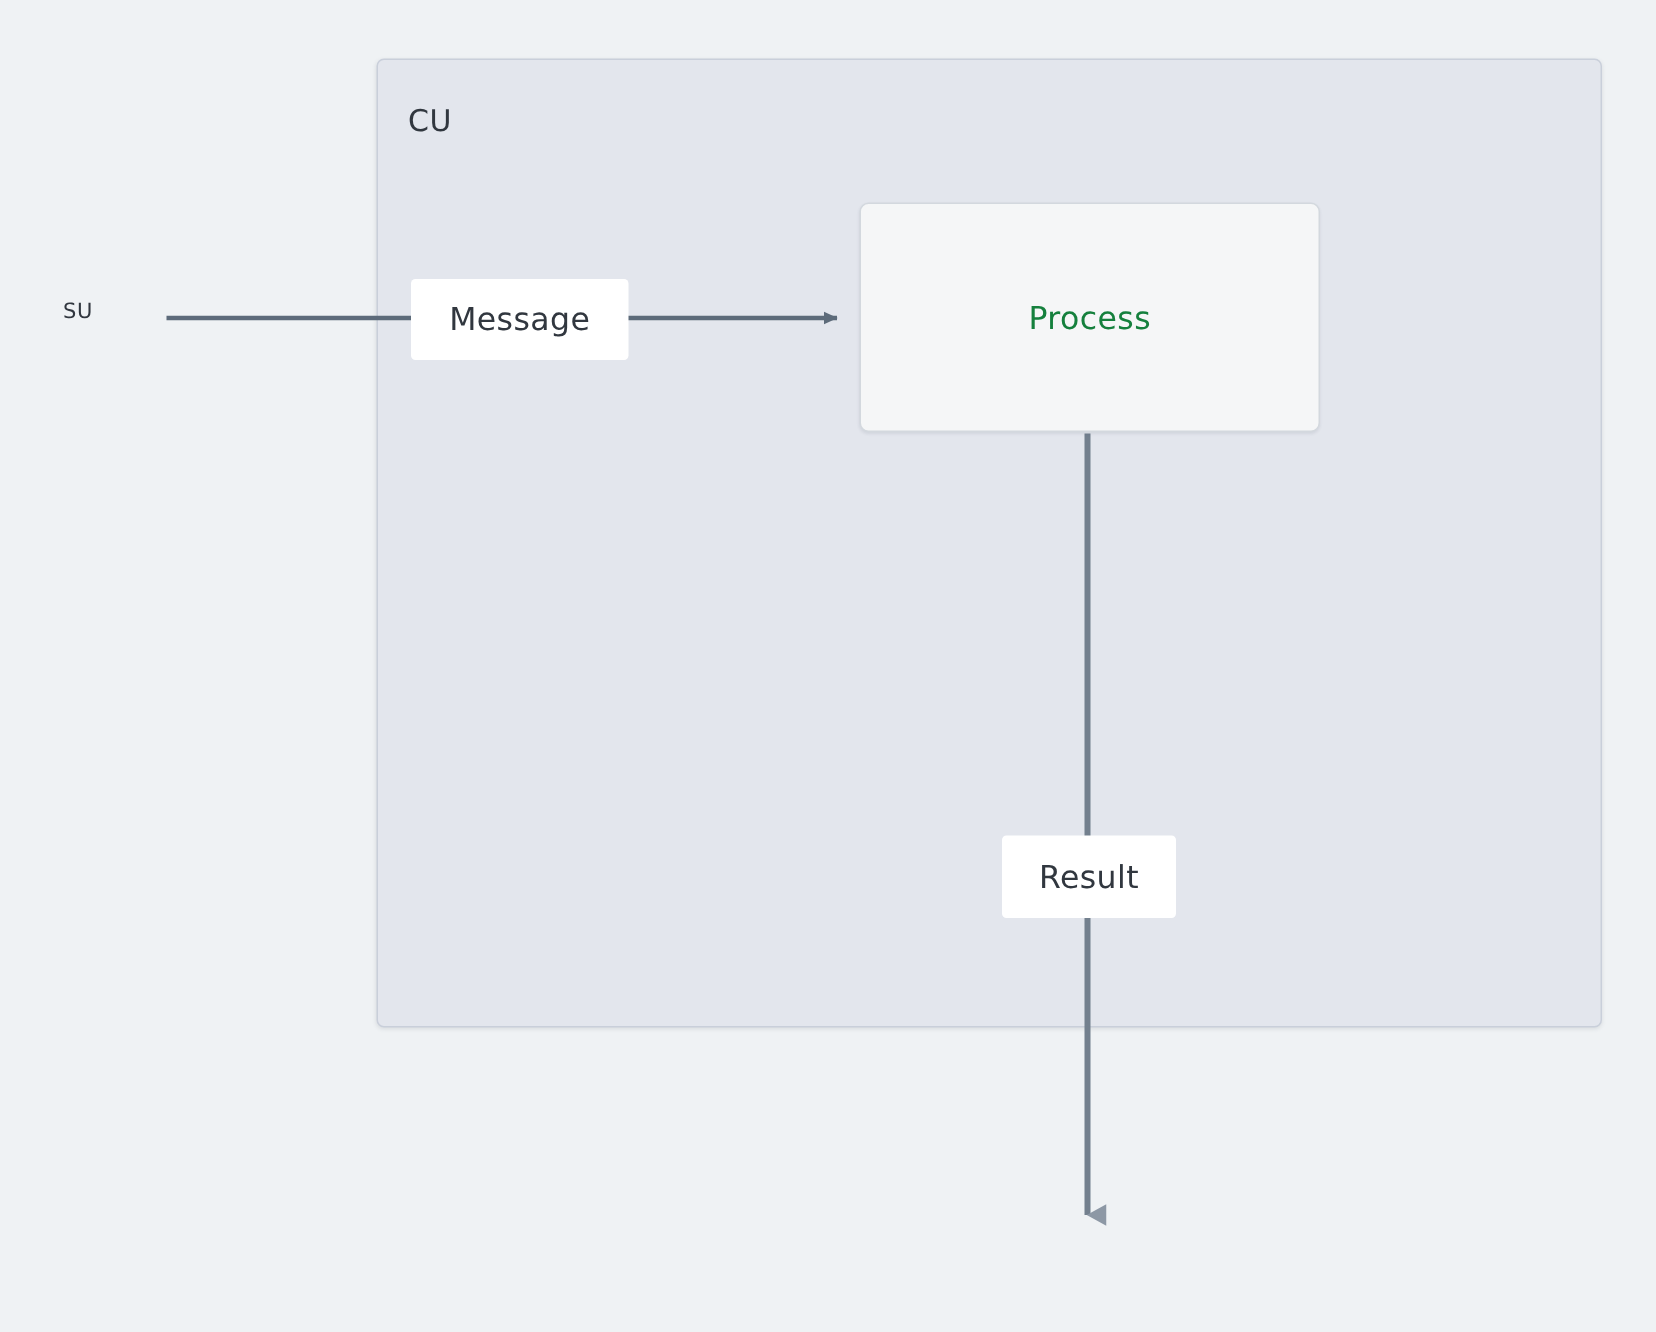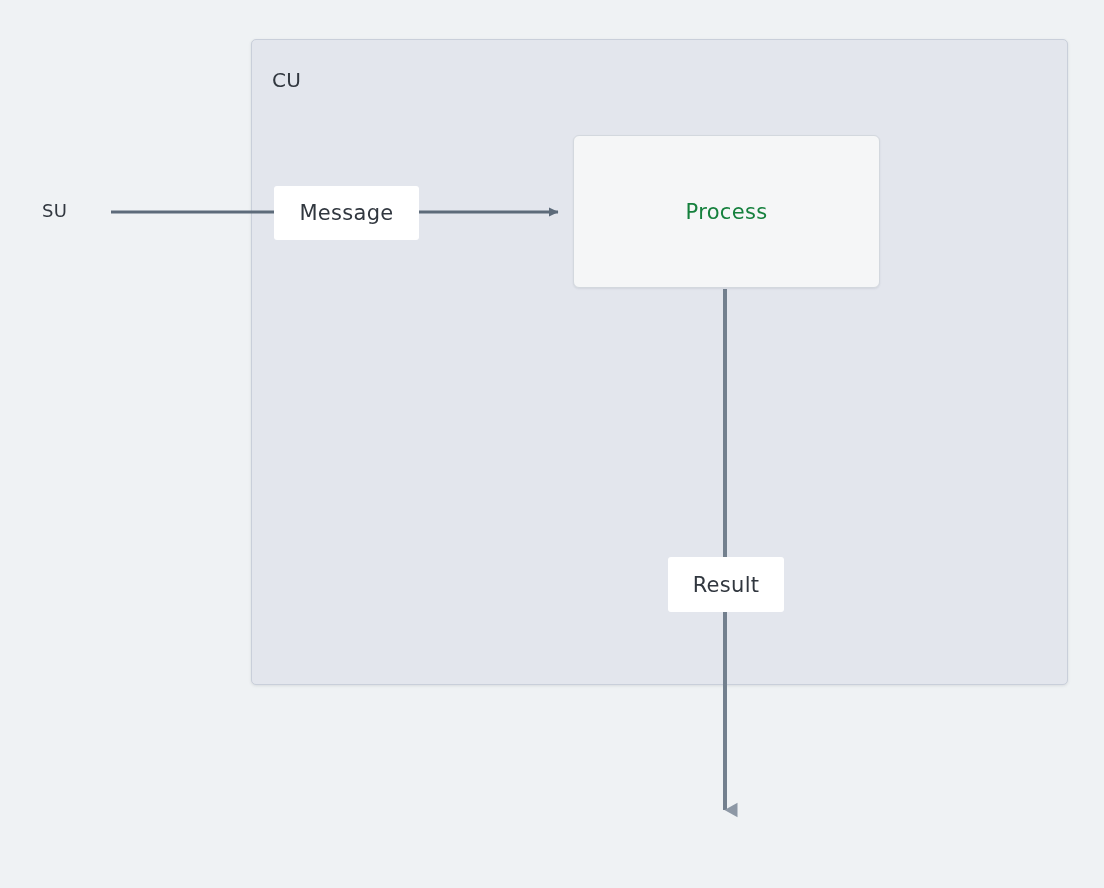--- a/index.html
+++ b/index.html
@@ -22,21 +22,21 @@
     position: absolute;
     top: 0;
     left: 0;
     width: 1104px;
     height: 888px;
   }
   
   .participant-text {
     position: absolute;
     color: #31373f;
-    font-size: 18px;
+    font-size: 14px;
     letter-spacing: 0.4px;
     white-space: nowrap;
   }
   
   .group-title {
     position: absolute;
     color: #31373f;
     font-size: 20px;
     letter-spacing: 0.4px;
     white-space: nowrap;

